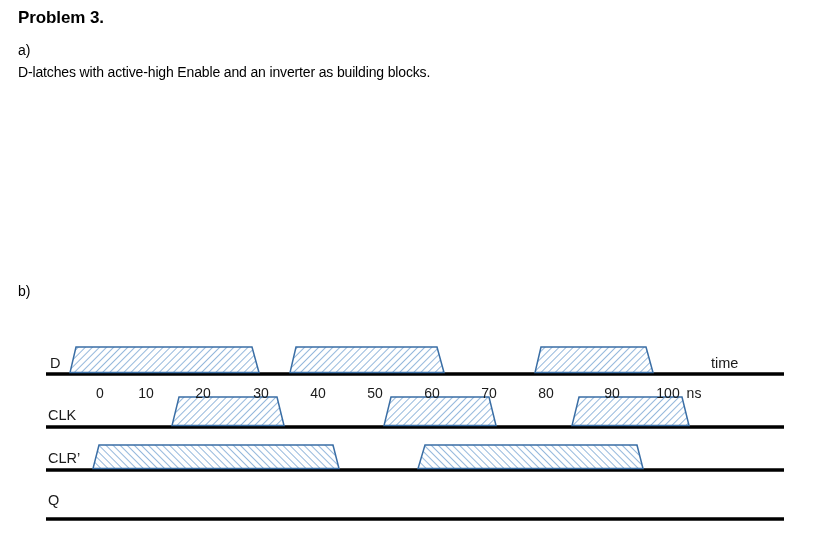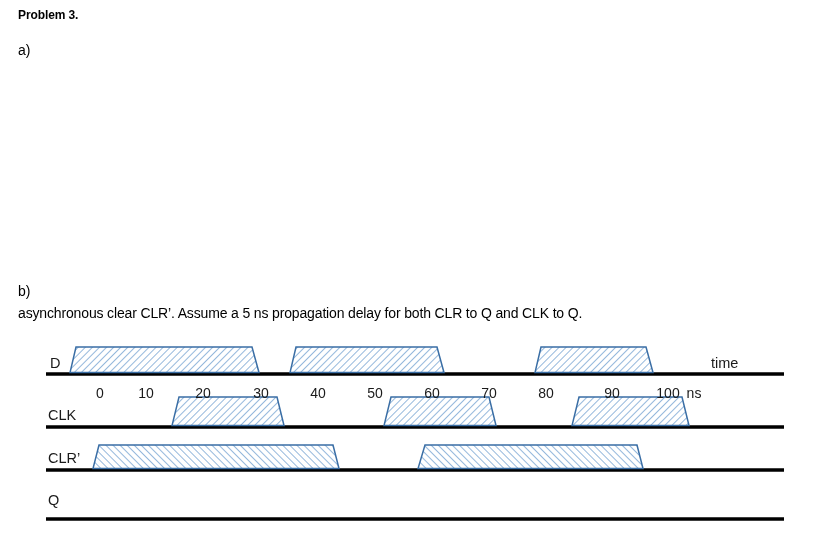--- a/index.html
+++ b/index.html
@@ -14,21 +14,21 @@
     font-family: "Liberation Sans", sans-serif;
     color: #000000;
     overflow: hidden;
   }
 
   
   #problem-title {
     position: absolute;
     left: 18px;
     top: 8px;
-    font-size: 12px;
+    font-size: 17px;
     font-weight: bold;
     letter-spacing: -0.1px;
   }
 
   .q-block {
     position: absolute;
     font-size: 14px;
     line-height: 1.55;
     letter-spacing: -0.15px;
   }
@@ -83,27 +83,27 @@
   }
 </style>
 </head>
 <body>
 
 <div id="problem-title">Problem 3.</div>
 
 <div class="q-block" id="q-a">
   <span class="q-marker">a)</span>
   <span class="q-body">
+    <span class="q-line">D-latches with active-high Enable and an inverter as building blocks.</span>
   </span>
 </div>
 
 <div class="q-block" id="q-b">
   <span class="q-marker">b)</span>
   <span class="q-body">
-    <span class="q-line">asynchronous clear CLR’. Assume a 5 ns propagation delay for both CLR to Q and CLK to Q.</span>
   </span>
 </div>
 
 <div id="waveform">
   <svg id="wf-svg" width="820" height="200" viewBox="0 0 820 200" xmlns="http://www.w3.org/2000/svg">
     <defs>
       <pattern id="hatch-fwd" patternUnits="userSpaceOnUse" width="5" height="5" patternTransform="rotate(45)">
         <rect width="5" height="5" fill="#ffffff"></rect>
         <line x1="0" y1="0" x2="0" y2="5" stroke="#7aa6d4" stroke-width="1.6"></line>
       </pattern>

